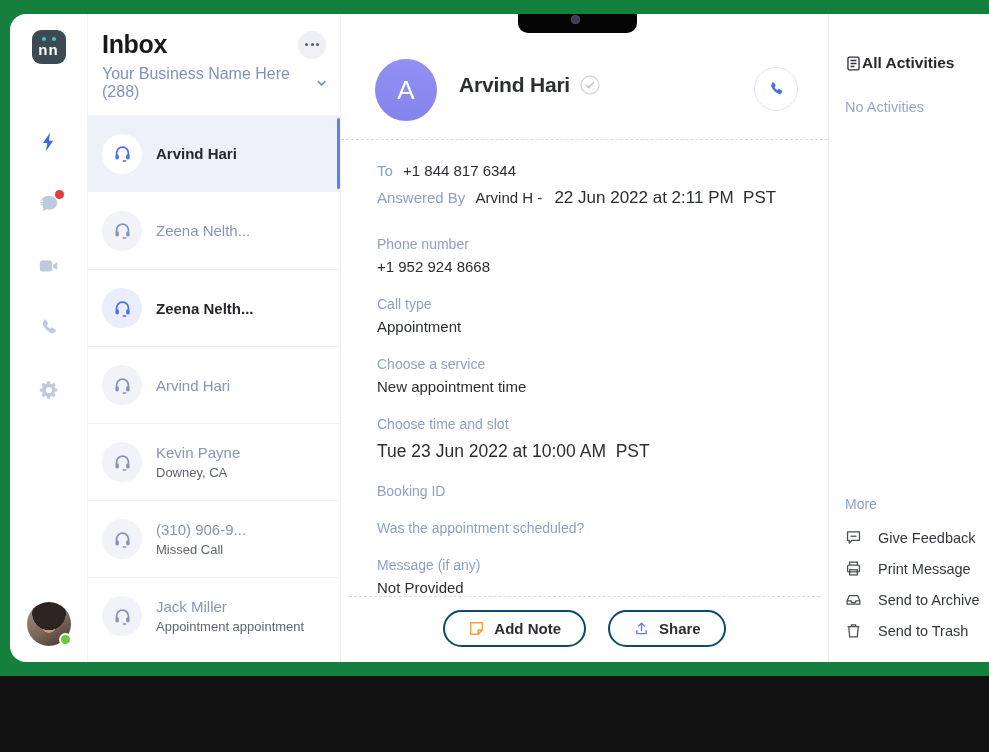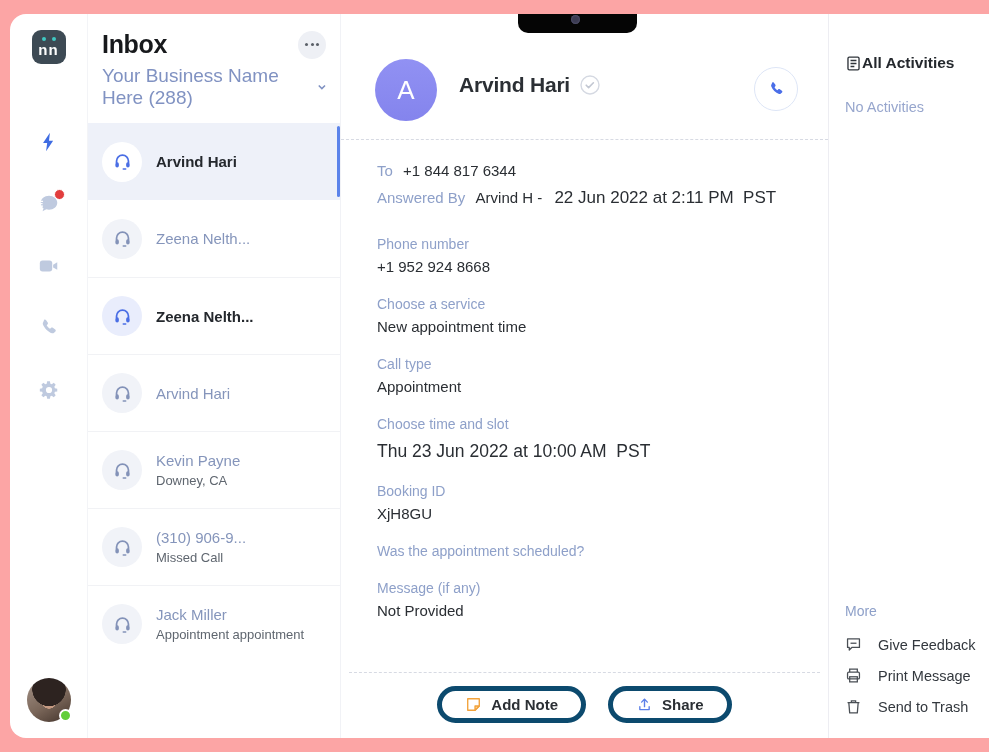--- a/index.html
+++ b/index.html
@@ -1,17 +1,17 @@
 <!DOCTYPE html>
 <html><head>
 <meta charset="utf-8">
 <style>
   html,body{margin:0;padding:0;background:#111;}
   *{box-sizing:border-box;font-family:"Liberation Sans",sans-serif;}
-  .frame{position:relative;width:989px;height:752px;background:#fca5a5;overflow:hidden;}
+  .frame{position:relative;width:989px;height:676px;background:#15803d;overflow:hidden;}
   .screen{position:absolute;left:10px;top:14px;right:0;bottom:14px;background:#fff;
           border-radius:16px 0 0 16px;display:flex;overflow:hidden;}
   .notch{position:absolute;top:14px;left:518px;width:119px;height:19px;background:#050505;
          border-radius:0 0 10px 10px;z-index:30;}
   .camera{position:absolute;top:1px;left:53px;width:9px;height:9px;border-radius:50%;
           background:#3b3b52;box-shadow:inset 0 0 2px #6a6a8a;}
 
   
   .rail{width:78px;flex:0 0 78px;display:flex;flex-direction:column;align-items:center;
         border-right:1px solid #f3f4f7;}
@@ -41,21 +41,21 @@
   
   .inbox{width:253px;flex:0 0 253px;border-right:1px solid #f1f2f6;display:flex;
          flex-direction:column;overflow:hidden;}
   .inbox-head{padding:16px 14px 14px 14px;}
   .inbox-title-row{display:flex;align-items:center;justify-content:space-between;}
   .inbox-title{font-size:25px;font-weight:bold;color:#17191c;letter-spacing:-.3px;}
   .menu-btn{width:28px;height:28px;border-radius:50%;background:#eef0f5;display:flex;
             align-items:center;justify-content:center;gap:2.5px;cursor:pointer;}
   .menu-btn i{width:3px;height:3px;border-radius:50%;background:#5a6068;}
   .inbox-sub{margin-top:6px;display:flex;align-items:center;gap:4px;color:#8092c2;
-             font-size:19px;cursor:pointer;}
+             font-size:16px;cursor:pointer;}
   .chev{width:10px;height:10px;stroke:#8092c2;fill:none;stroke-width:2;}
   .list{flex:1;display:flex;flex-direction:column;overflow:hidden;}
   .row{position:relative;height:77px;flex:0 0 77px;display:flex;align-items:center;
        gap:14px;padding:0 14px;cursor:pointer;}
   .row.divided{border-top:1px solid #f1f2f5;}
   .row.selected{background:#eef1f9;}
   .row.selected::after{content:"";position:absolute;right:0;top:3px;bottom:3px;width:3px;
                        border-radius:2px;background:#5b83ea;}
   .row-ic{width:40px;height:40px;flex:0 0 40px;border-radius:50%;display:flex;
           align-items:center;justify-content:center;}
@@ -88,21 +88,21 @@
   .f-value{color:#2a2e33;margin-left:6px;}
   .f-date{color:#2a2e33;font-size:17px;margin-left:8px;white-space:pre;}
   .fields{margin-top:28px;}
   .field{margin-bottom:21px;}
   .field-label{font-size:14px;color:#8ea0c9;margin-bottom:6px;}
   .field-value{font-size:15px;color:#2a2e33;white-space:pre;}
   .field.big .field-value{font-size:17.5px;margin-top:9px;}
   .main-foot{border-top:1px dashed rgba(140,150,175,.35);margin:0 8px;padding:13px 0 15px;
              display:flex;justify-content:center;gap:22px;}
   .pill{display:flex;align-items:center;gap:9px;height:37px;padding:0 23px;background:#fff;
-        border:5px solid #0c4a6e;border-radius:19px;font-size:15px;font-weight:600;
+        border:2px solid #0c4a6e;border-radius:19px;font-size:15px;font-weight:600;
         color:#2b2f34;cursor:pointer;}
   .pill svg{width:17px;height:17px;}
 
   
   .right{width:161px;flex:0 0 161px;border-left:1px solid #ededf2;display:flex;
          flex-direction:column;padding:40px 8px 16px 16px;}
   .act-head{display:flex;align-items:center;font-size:15.5px;font-weight:600;
             color:#24282d;cursor:pointer;}
   .act-head svg{width:17px;height:17px;stroke:#2f343a;fill:none;stroke-width:1.6;}
   .no-act{margin-top:27px;color:#97a6cd;font-size:14.5px;}
@@ -313,34 +313,33 @@
           <span class="f-value">Arvind H -</span>
           <span class="f-date">22 Jun 2022 at 2:11 PM  PST</span>
         </div>
 
         <div class="fields">
           <div class="field">
             <div class="field-label">Phone number</div>
             <div class="field-value">+1 952 924 8668</div>
           </div>
           <div class="field">
+            <div class="field-label">Call type</div>
+            <div class="field-value">Appointment</div>
+          </div>
+          <div class="field">
             <div class="field-label">Choose a service</div>
             <div class="field-value">New appointment time</div>
           </div>
-          <div class="field">
-            <div class="field-label">Call type</div>
-            <div class="field-value">Appointment</div>
-          </div>
           <div class="field big">
             <div class="field-label">Choose time and slot</div>
-            <div class="field-value">Thu 23 Jun 2022 at 10:00 AM  PST</div>
+            <div class="field-value">Tue 23 Jun 2022 at 10:00 AM  PST</div>
           </div>
           <div class="field">
             <div class="field-label">Booking ID</div>
-            <div class="field-value">XjH8GU</div>
           </div>
           <div class="field">
             <div class="field-label">Was the appointment scheduled?</div>
           </div>
           <div class="field">
             <div class="field-label">Message (if any)</div>
             <div class="field-value">Not Provided</div>
           </div>
         </div>
       </div>
@@ -386,20 +385,27 @@
         <div class="more-item">
           <svg viewBox="0 0 20 20">
               <path d="M5.5 6V2.5h9V6"></path>
               <rect x="3" y="6" width="14" height="8" rx="1.5"></rect>
               <rect x="5.5" y="11.5" width="9" height="6"></rect>
             </svg>
           <span>Print Message</span>
         </div>
         <div class="more-item">
           <svg viewBox="0 0 20 20">
+              <path d="M2.5 11.5 5 5.5h10l2.5 6v4h-15z" stroke-linejoin="round"></path>
+              <path d="M2.5 11.5H7c0 1.4 1.3 2.3 3 2.3s3-.9 3-2.3h4.5"></path>
+            </svg>
+          <span>Send to Archive</span>
+        </div>
+        <div class="more-item">
+          <svg viewBox="0 0 20 20">
               <path d="M4.5 5.5 5.5 17.5h9l1-12" stroke-linejoin="round"></path>
               <path d="M3 5.5h14M7.5 5.5v-2h5v2"></path>
             </svg>
           <span>Send to Trash</span>
         </div>
       </div>
     </div>
 
   </div>
 

